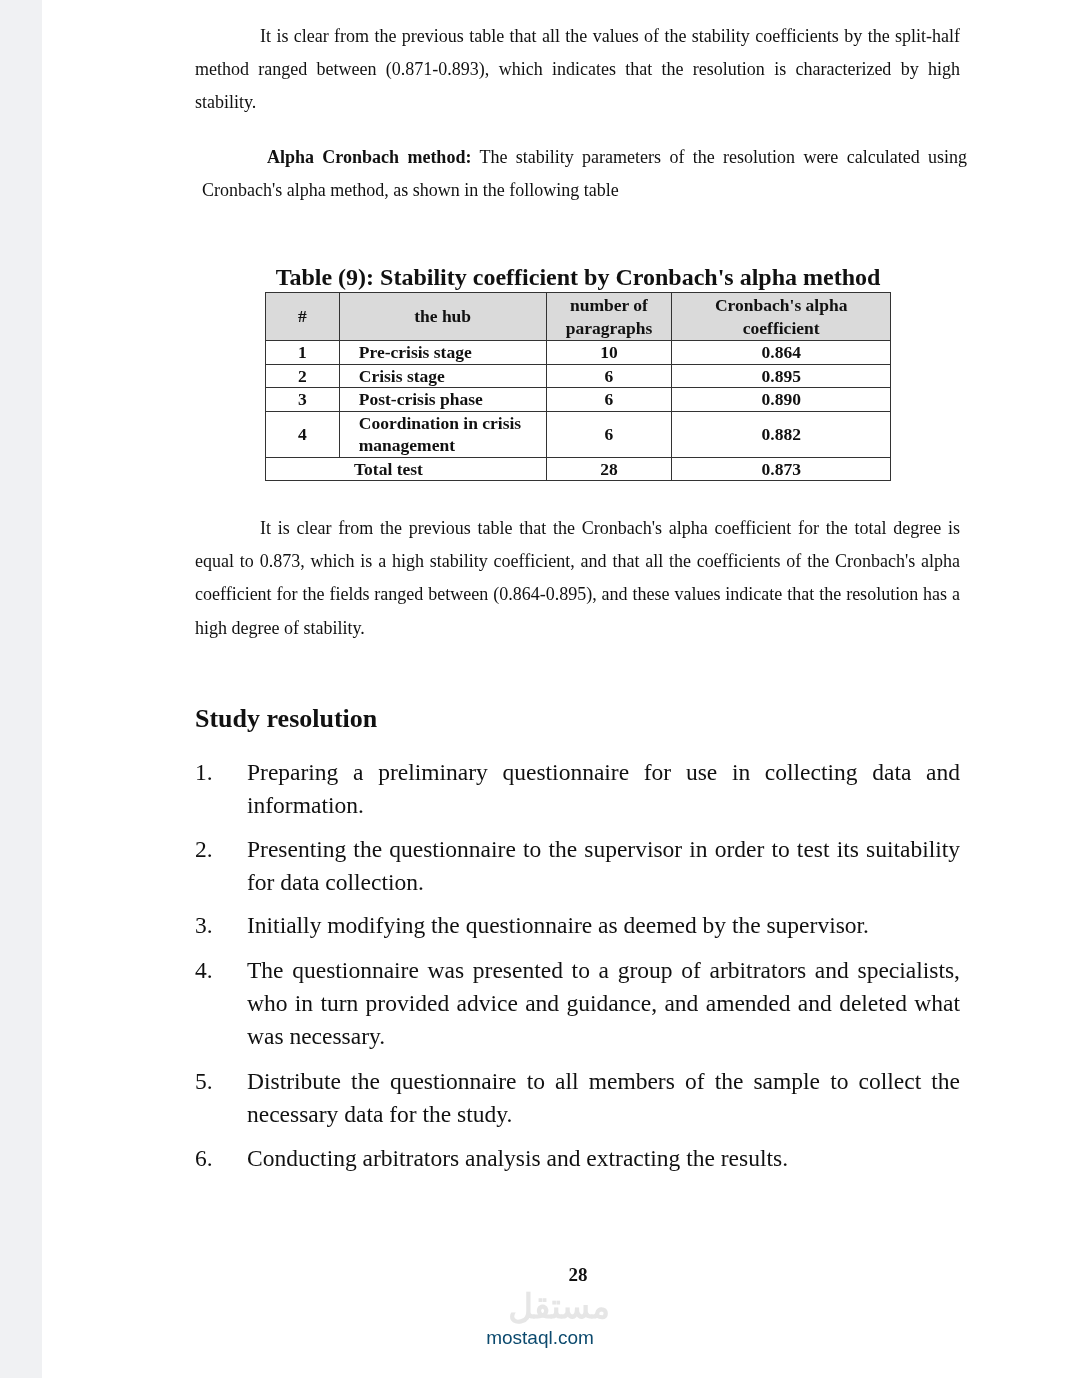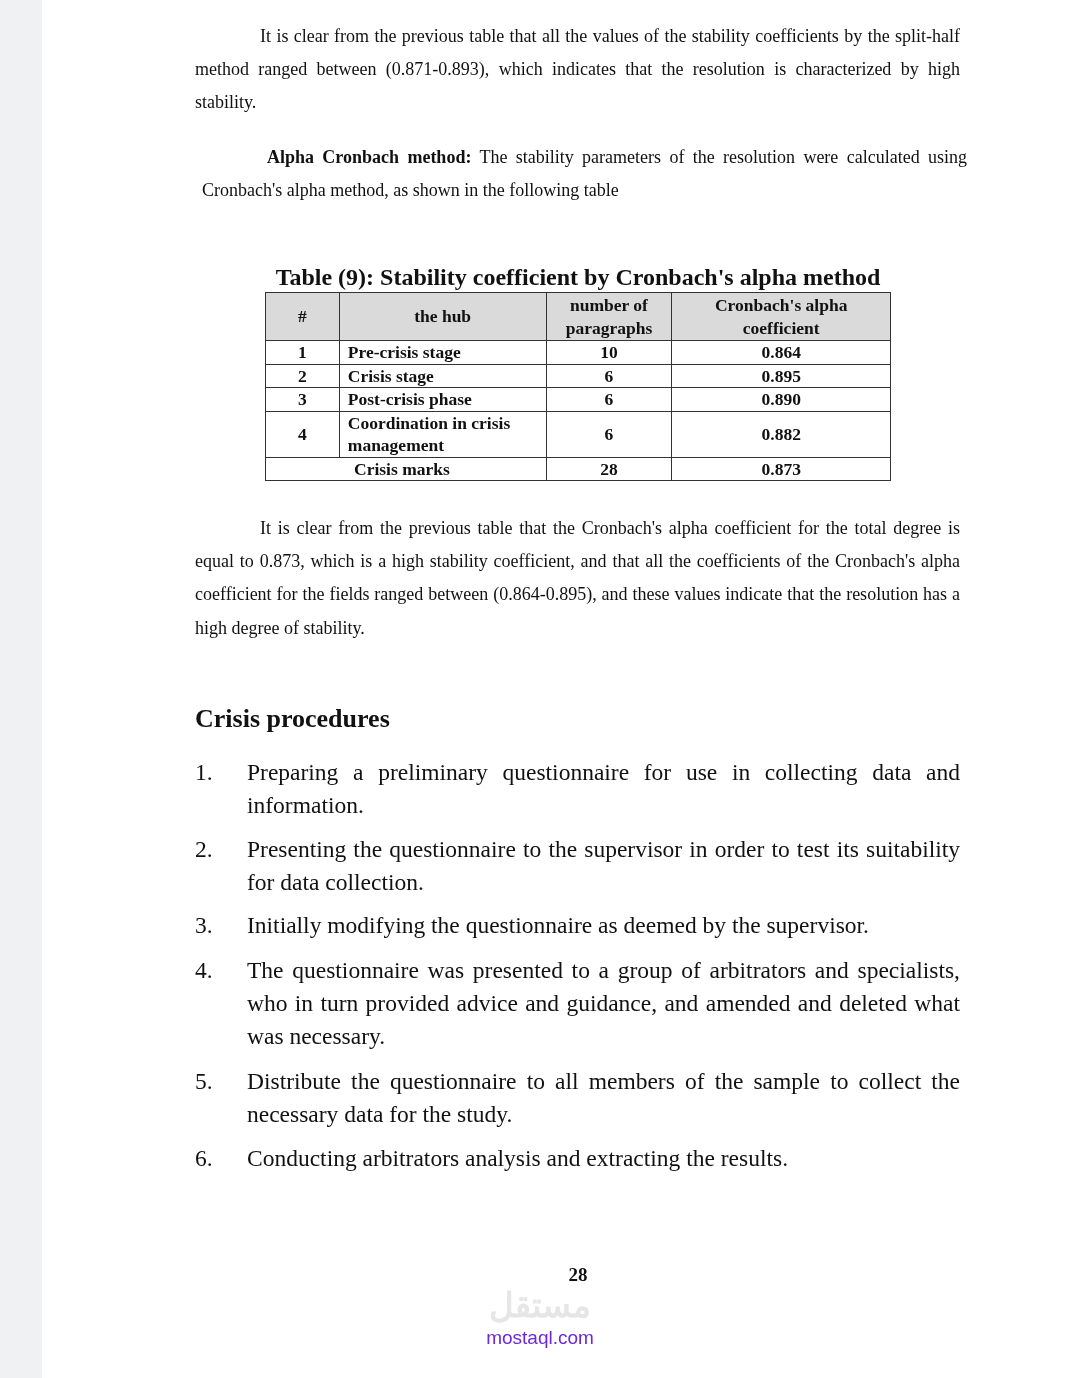--- a/index.html
+++ b/index.html
@@ -10,36 +10,36 @@
 
     .para { position: absolute; left: 195px; width: 765px; font-size: 18px; line-height: 33.2px; text-align: justify; text-align-last: left; }
     .para .indent { display: inline-block; width: 65px; }
     .para b { font-weight: bold; }
 
     .tbl-caption { position: absolute; left: 265px; width: 626px; top: 264px; font-size: 24px; font-weight: bold; text-align: center; line-height: 26px; }
     table.data { position: absolute; left: 265px; top: 292px; width: 626px; border-collapse: collapse; font-size: 17.5px; font-weight: bold; line-height: 22.5px; }
     table.data th, table.data td { border: 1.5px solid #333; padding: 0 4px; vertical-align: middle; }
     table.data th { background: #dadada; text-align: center; font-weight: bold; height: 48px; line-height: 23px; }
     table.data td.num { text-align: center; }
-    table.data td.hub { text-align: left; padding-left: 8px; }
+    table.data td.hub { text-align: left; padding-left: 19px; }
     table.data tr.r1 td, table.data tr.r2 td, table.data tr.r3 td { height: 23.5px; }
     table.data tr.r4 td { height: 46px; }
     table.data tr.total td { height: 23.5px; }
     table.data td.total-label { text-align: left; padding-left: 88px; }
 
     .heading { position: absolute; left: 195px; top: 702px; font-size: 26px; font-weight: bold; line-height: 34px; }
 
     .list { position: absolute; left: 195px; width: 765px; }
     .li { position: absolute; left: 0; width: 765px; font-size: 23.5px; line-height: 33.2px; }
     .li .n { position: absolute; left: 0; top: 0; width: 40px; }
     .li .t { display: block; margin-left: 52px; text-align: justify; text-align-last: left; }
 
     .page-num { position: absolute; left: 540px; width: 76px; top: 1264px; text-align: center; font-size: 19px; font-weight: bold; }
-    .wm-ar { position: absolute; left: 470px; width: 140px; top: 1286px; text-align: center; font-family: Liberation Serif, serif; font-size: 34px; font-weight: bold; color: #e6e6e6; line-height: 40px; direction: rtl; }
-    .wm-en { position: absolute; left: 455px; width: 170px; top: 1327px; text-align: center; font-family: "Liberation Sans", "DejaVu Sans", sans-serif; font-size: 19px; color: #6d28d9; line-height: 22px; }
+    .wm-ar { position: absolute; left: 470px; width: 140px; top: 1286px; text-align: right; font-family: Liberation Sans, sans-serif; font-size: 34px; font-weight: bold; color: #e6e6e6; line-height: 40px; direction: rtl; }
+    .wm-en { position: absolute; left: 455px; width: 170px; top: 1327px; text-align: center; font-family: "Liberation Sans", "DejaVu Sans", sans-serif; font-size: 19px; color: #0c4a6e; line-height: 22px; }
   </style>
 </head>
 <body>
 
 <div class="side-strip"></div>
 
 <div class="page"></div>
 
 <p class="para" style="top:20px;"><span class="indent"></span><span>It is clear from the previous table that all the values of the stability coefficients by the split-half method ranged between (0.871-0.893), which indicates that the resolution is characterized by high stability.</span></p>
 
@@ -81,30 +81,30 @@
       <td class="num">6</td>
       <td class="num">0.890</td>
     </tr>
     <tr class="r4">
       <td class="num">4</td>
       <td class="hub">Coordination in crisis management</td>
       <td class="num">6</td>
       <td class="num">0.882</td>
     </tr>
     <tr class="total">
-      <td colspan="2" class="total-label">Crisis marks</td>
+      <td colspan="2" class="total-label">Total test</td>
       <td class="num">28</td>
       <td class="num">0.873</td>
     </tr>
   </tbody>
 </table>
 
 <p class="para" style="top:512px;"><span class="indent"></span><span>It is clear from the previous table that the Cronbach's alpha coefficient for the total degree is equal to 0.873, which is a high stability coefficient, and that all the coefficients of the Cronbach's alpha coefficient for the fields ranged between (0.864-0.895), and these values indicate that the resolution has a high degree of stability.</span></p>
 
-<h2 class="heading">Crisis procedures</h2>
+<h2 class="heading">Study resolution</h2>
 
 <div class="list">
   <div class="li" style="top:756px;">
     <span class="n">1.</span>
     <span class="t">Preparing a preliminary questionnaire for use in collecting data and information.</span>
   </div>
   <div class="li" style="top:833px;">
     <span class="n">2.</span>
     <span class="t">Presenting the questionnaire to the supervisor in order to test its suitability for data collection.</span>
   </div>

